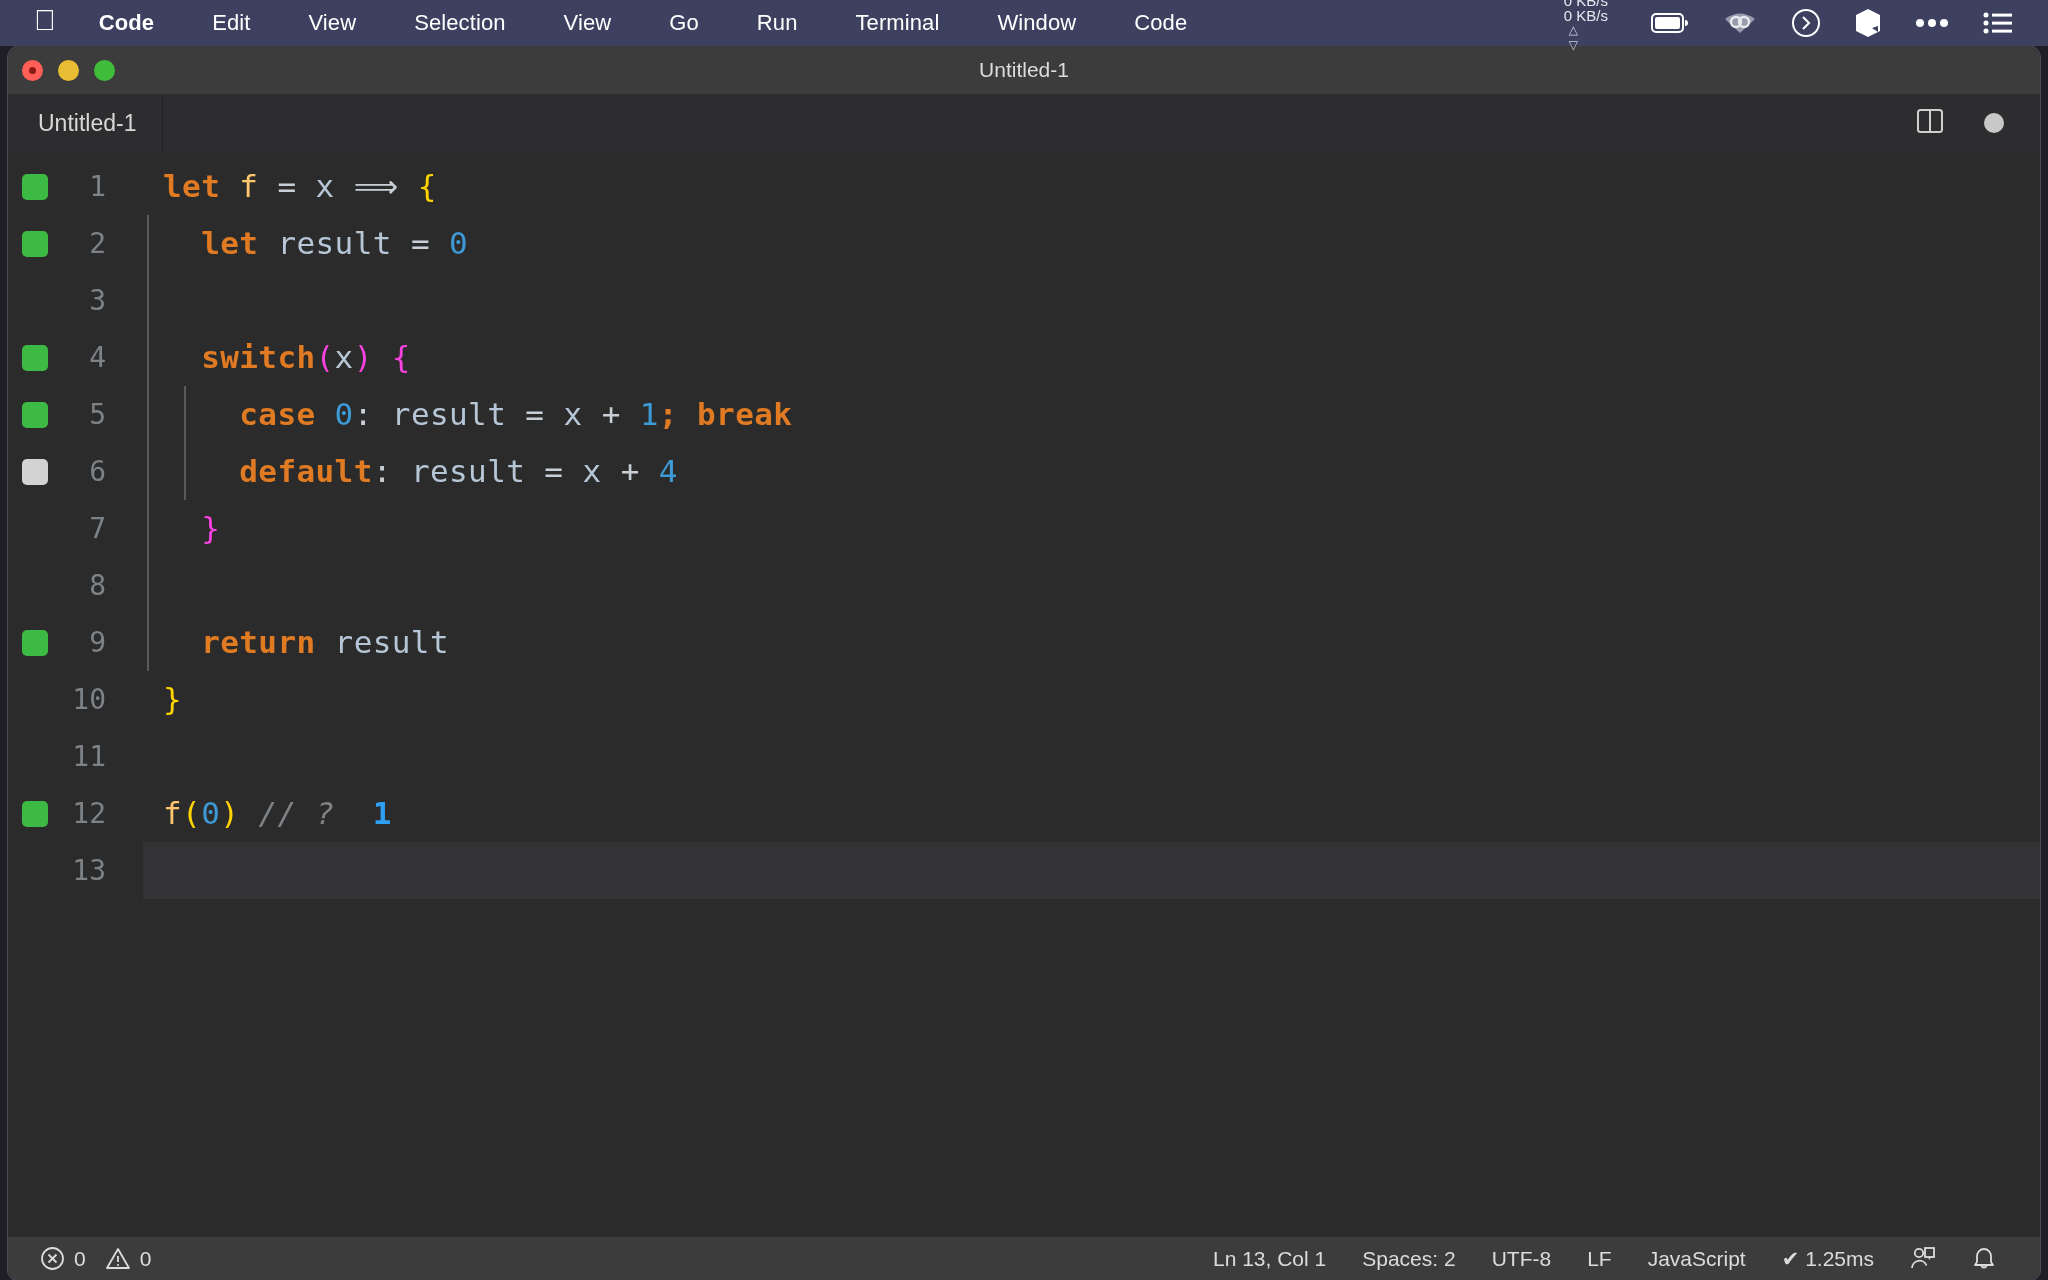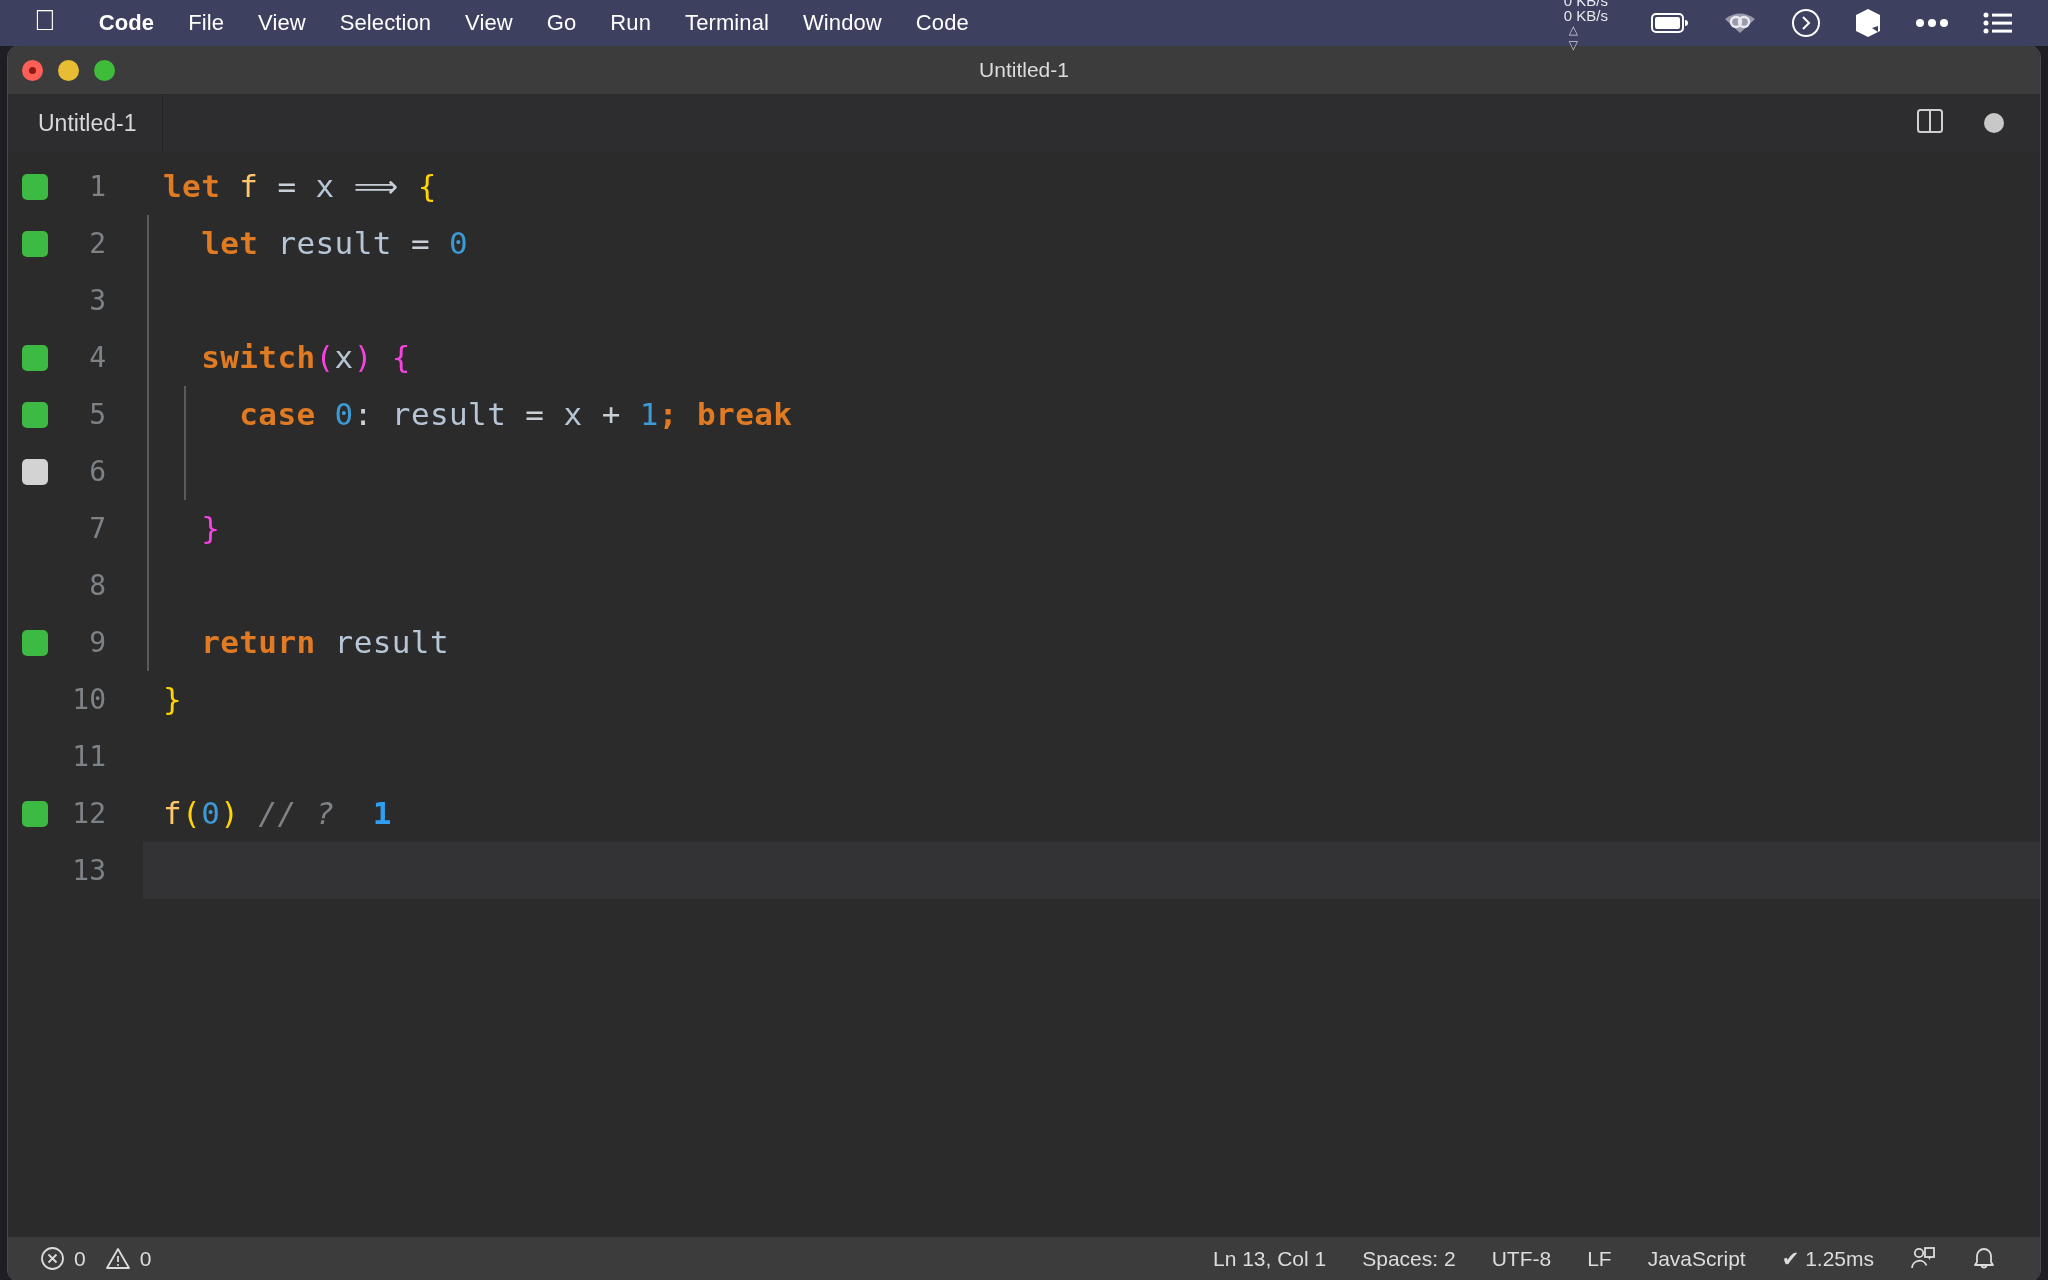--- a/index.html
+++ b/index.html
@@ -137,23 +137,23 @@
   #status-left { display: flex; align-items: center; gap: 9px; padding-left: 32px; }
   #status-right { margin-left: auto; display: flex; align-items: center; padding-right: 26px; justify-content: space-between; }
   .status-item { padding: 0 18px; white-space: nowrap; }
   .sb-icon { display: flex; align-items: center; }
 </style>
 </head>
 <body>
 
 <div id="menubar">
   <span class="apple"></span>
-  <div id="menubar-items" style="display: flex; align-items: center;">
+  <div id="menubar-items" style="display: flex; align-items: center; gap: 24px;">
       <span class="menu-item bold">Code</span>
-      <span class="menu-item">File</span>
+      <span class="menu-item">Edit</span>
       <span class="menu-item">View</span>
       <span class="menu-item">Selection</span>
       <span class="menu-item">View</span>
       <span class="menu-item">Go</span>
       <span class="menu-item">Run</span>
       <span class="menu-item">Terminal</span>
       <span class="menu-item">Window</span>
       <span class="menu-item">Code</span>
     </div>
   <div id="menubar-right">
@@ -279,20 +279,21 @@
             <span class="guide" style="left: 41px;"></span>
             <span class="code-text"><span class="op">    </span><span class="kw">case</span><span class="op"> </span><span class="num">0</span><span class="op">:</span><span class="op"> </span><span class="var">result</span><span class="op"> </span><span class="op">=</span><span class="op"> </span><span class="var">x</span><span class="op"> </span><span class="op">+</span><span class="op"> </span><span class="num">1</span><span class="punc">;</span><span class="op"> </span><span class="kw">break</span></span>
           </span>
         </div>
         <div class="row">
           <span class="cov uncovered" title="uncovered"></span>
           <span class="lineno">6</span>
           <span class="code-text-wrap">
             <span class="guide" style="left: 4px;"></span>
             <span class="guide" style="left: 41px;"></span>
+            <span class="code-text"><span class="op">    </span><span class="kw">default</span><span class="op">:</span><span class="op"> </span><span class="var">result</span><span class="op"> </span><span class="op">=</span><span class="op"> </span><span class="var">x</span><span class="op"> </span><span class="op">+</span><span class="op"> </span><span class="num">4</span></span>
           </span>
         </div>
         <div class="row">
           <span class="lineno">7</span>
           <span class="code-text-wrap">
             <span class="guide" style="left: 4px;"></span>
             <span class="code-text"><span class="op">  </span><span class="br2">}</span></span>
           </span>
         </div>
         <div class="row">

